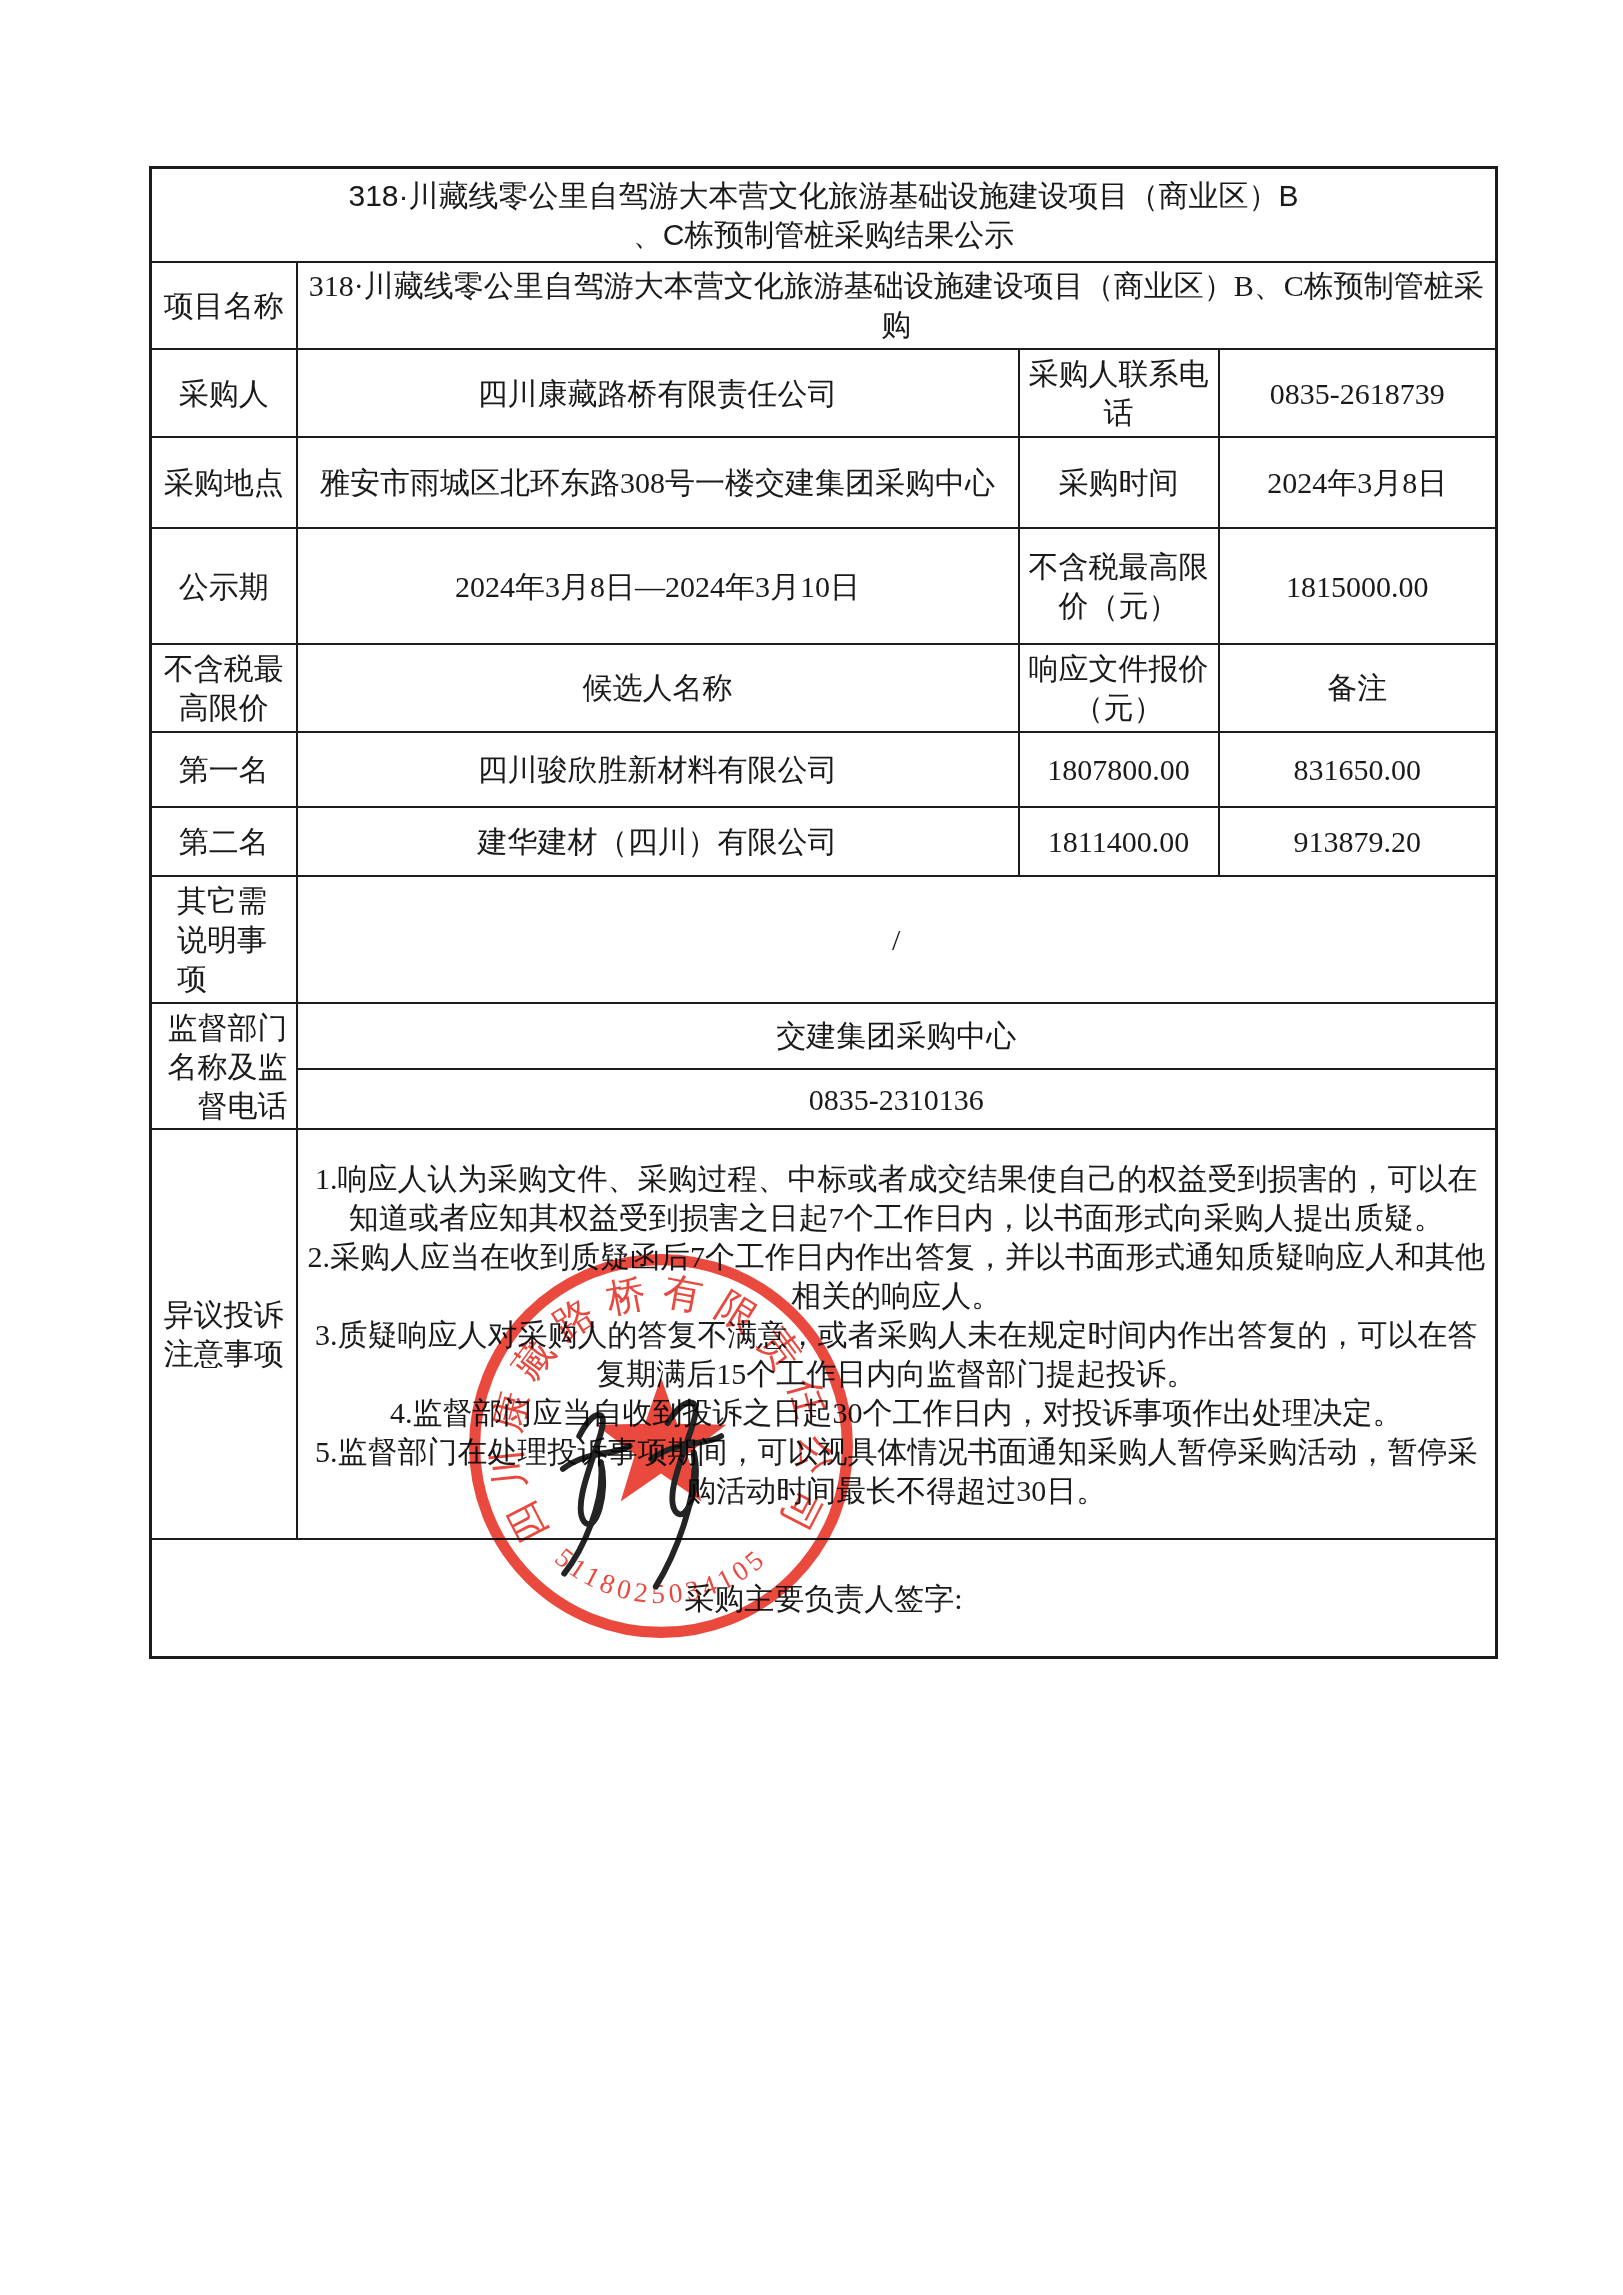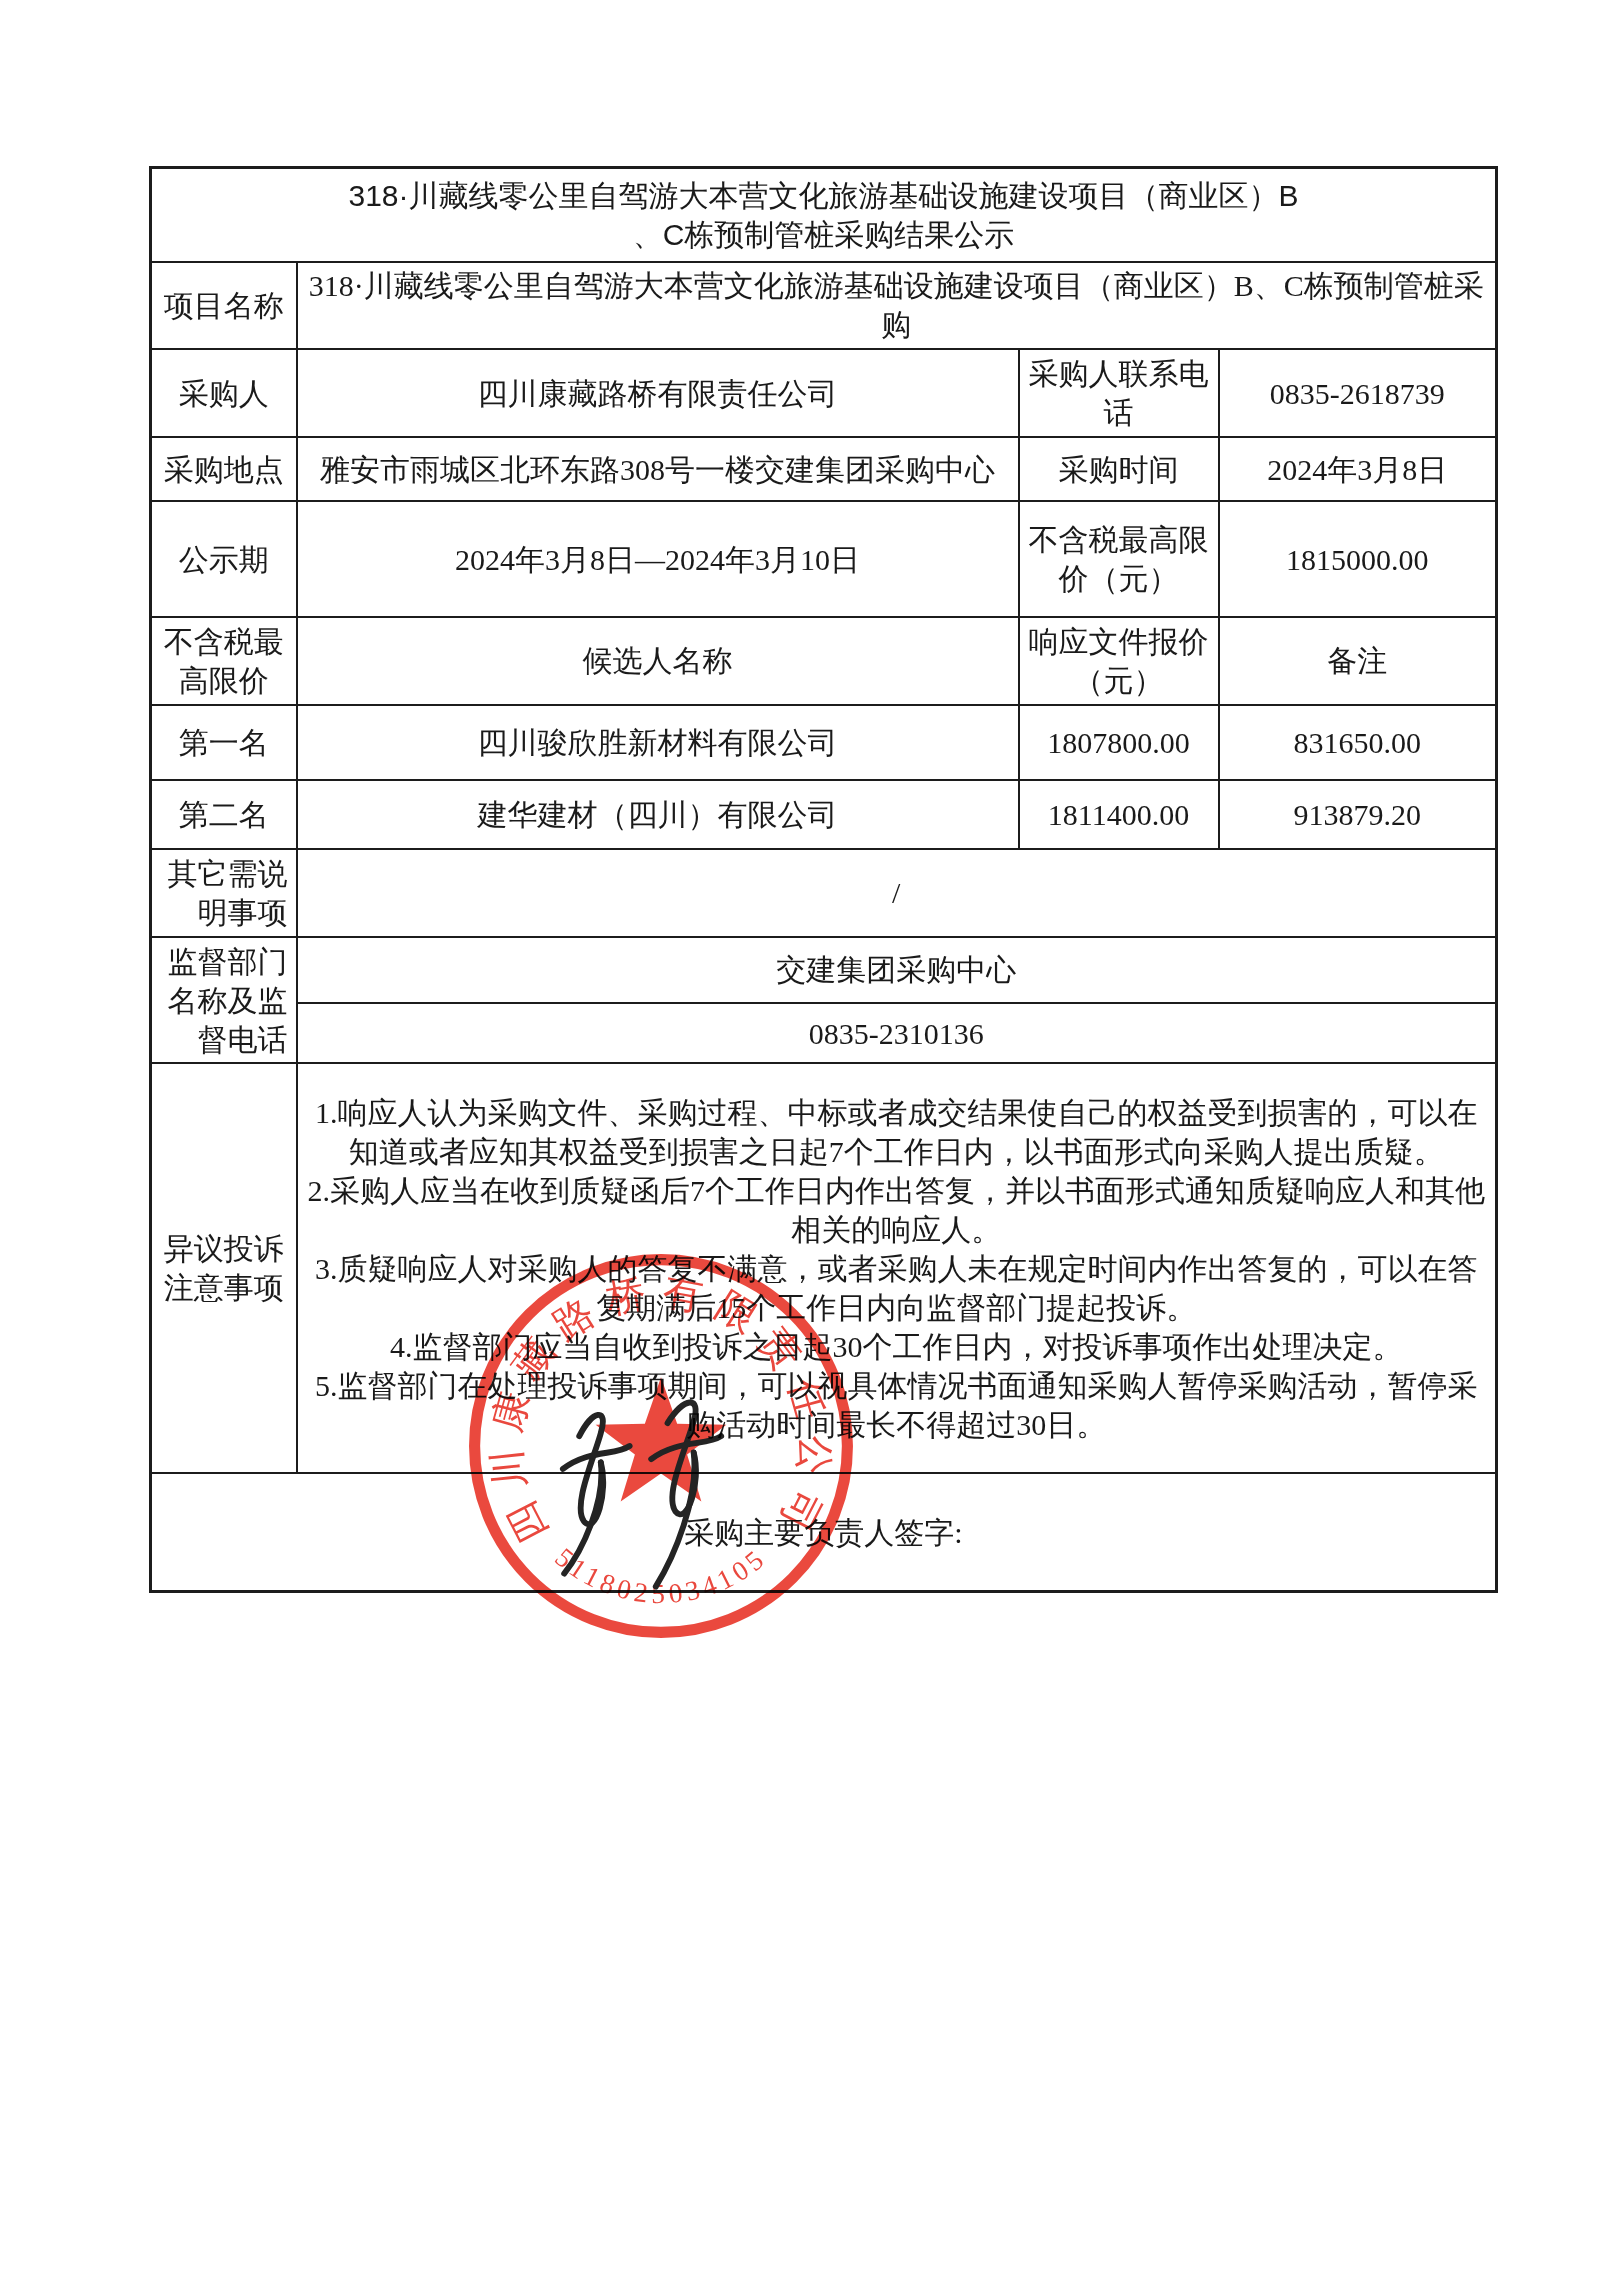--- a/index.html
+++ b/index.html
@@ -86,21 +86,21 @@
       <td colspan="3" class="proj-value">318·川藏线零公里自驾游大本营文化旅游基础设施建设项目（商业区）B、C栋预制管桩采购</td>
     </tr>
 
     <tr style="height:72px">
       <td class="label-col">采购人</td>
       <td>四川康藏路桥有限责任公司</td>
       <td>采购人联系电话</td>
       <td>0835-2618739</td>
     </tr>
 
-    <tr style="height:64px">
+    <tr style="height:91px">
       <td class="label-col">采购地点</td>
       <td>雅安市雨城区北环东路308号一楼交建集团采购中心</td>
       <td>采购时间</td>
       <td>2024年3月8日</td>
     </tr>
 
     <tr style="height:116px">
       <td class="label-col">公示期</td>
       <td>2024年3月8日—2024年3月10日</td>
       <td>不含税最高限价（元）</td>
@@ -122,21 +122,21 @@
     </tr>
 
     <tr style="height:69px">
       <td class="label-col">第二名</td>
       <td>建华建材（四川）有限公司</td>
       <td>1811400.00</td>
       <td>913879.20</td>
     </tr>
 
     <tr style="height:74px">
-      <td class="label-col" style="text-align:right; padding-left:11px;">其它需说明事项</td>
+      <td class="label-col" style="text-align:left; padding-left:25px;">其它需说明事项</td>
       <td colspan="3">/</td>
     </tr>
 
     <tr style="height:62px">
       <td rowspan="2" class="label-col" style="text-align:right; padding-left:9.2px;">监督部门名称及监督电话</td>
       <td colspan="3">交建集团采购中心</td>
     </tr>
     <tr style="height:56px">
       <td colspan="3">0835-2310136</td>
     </tr>

